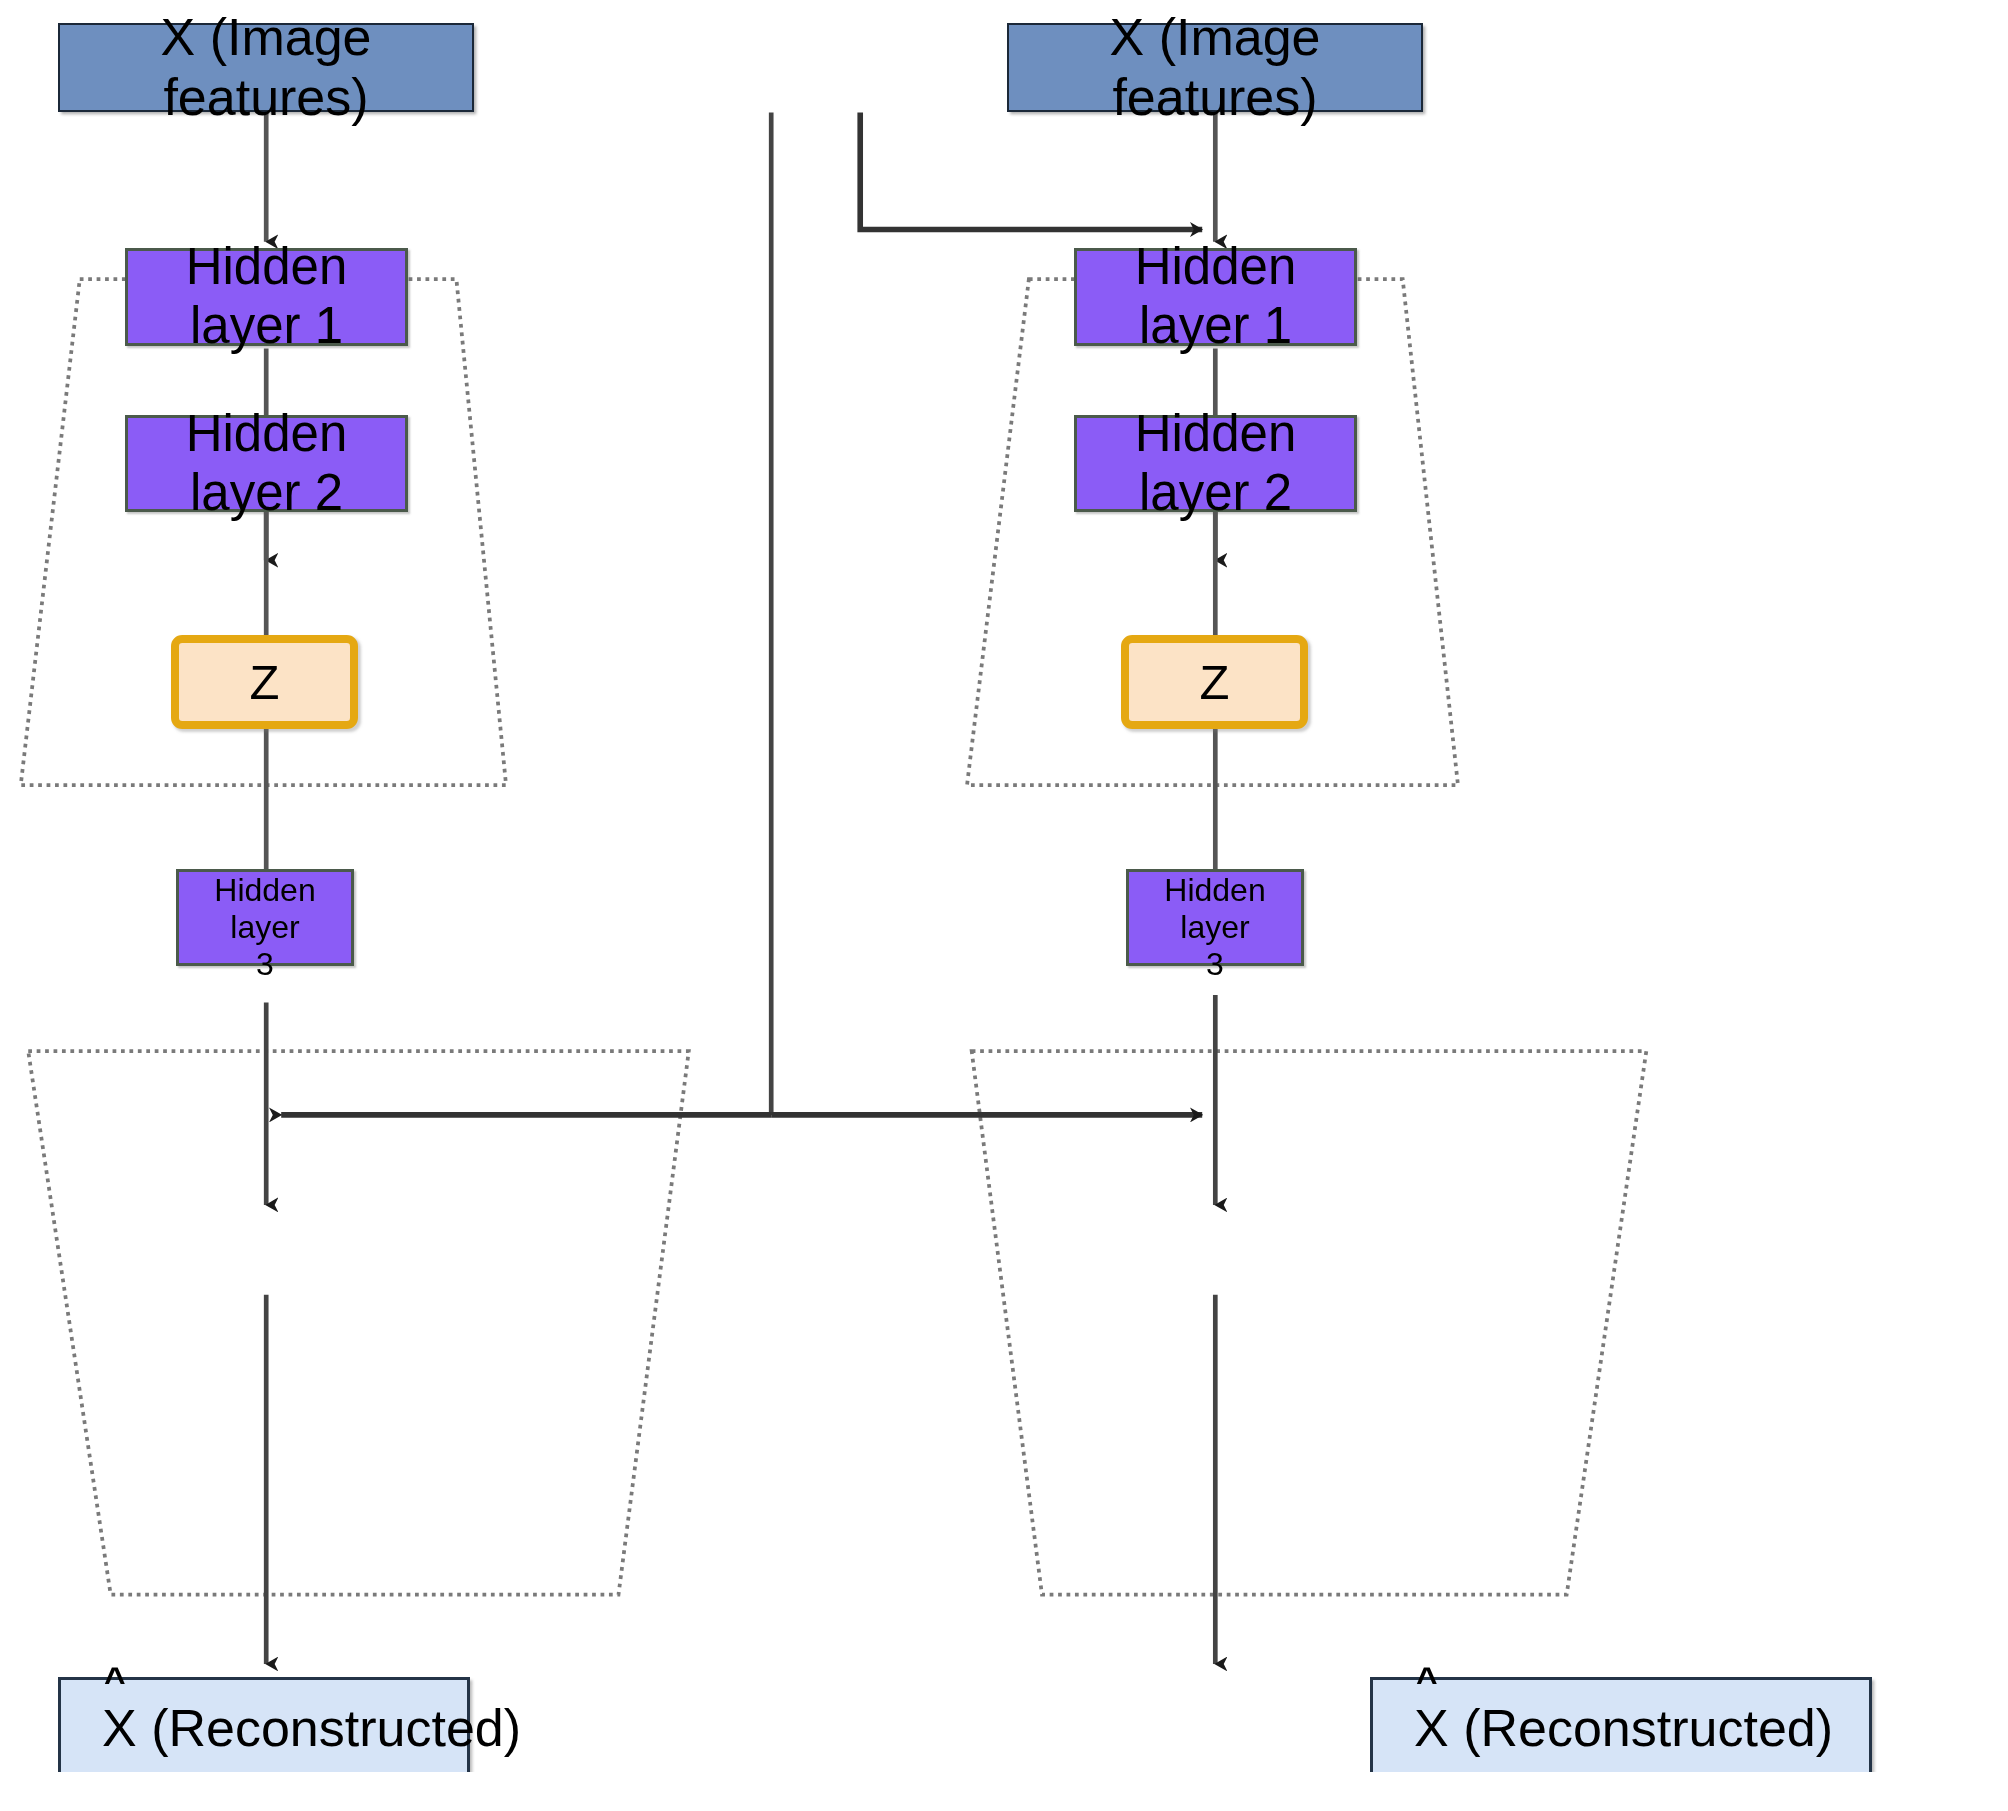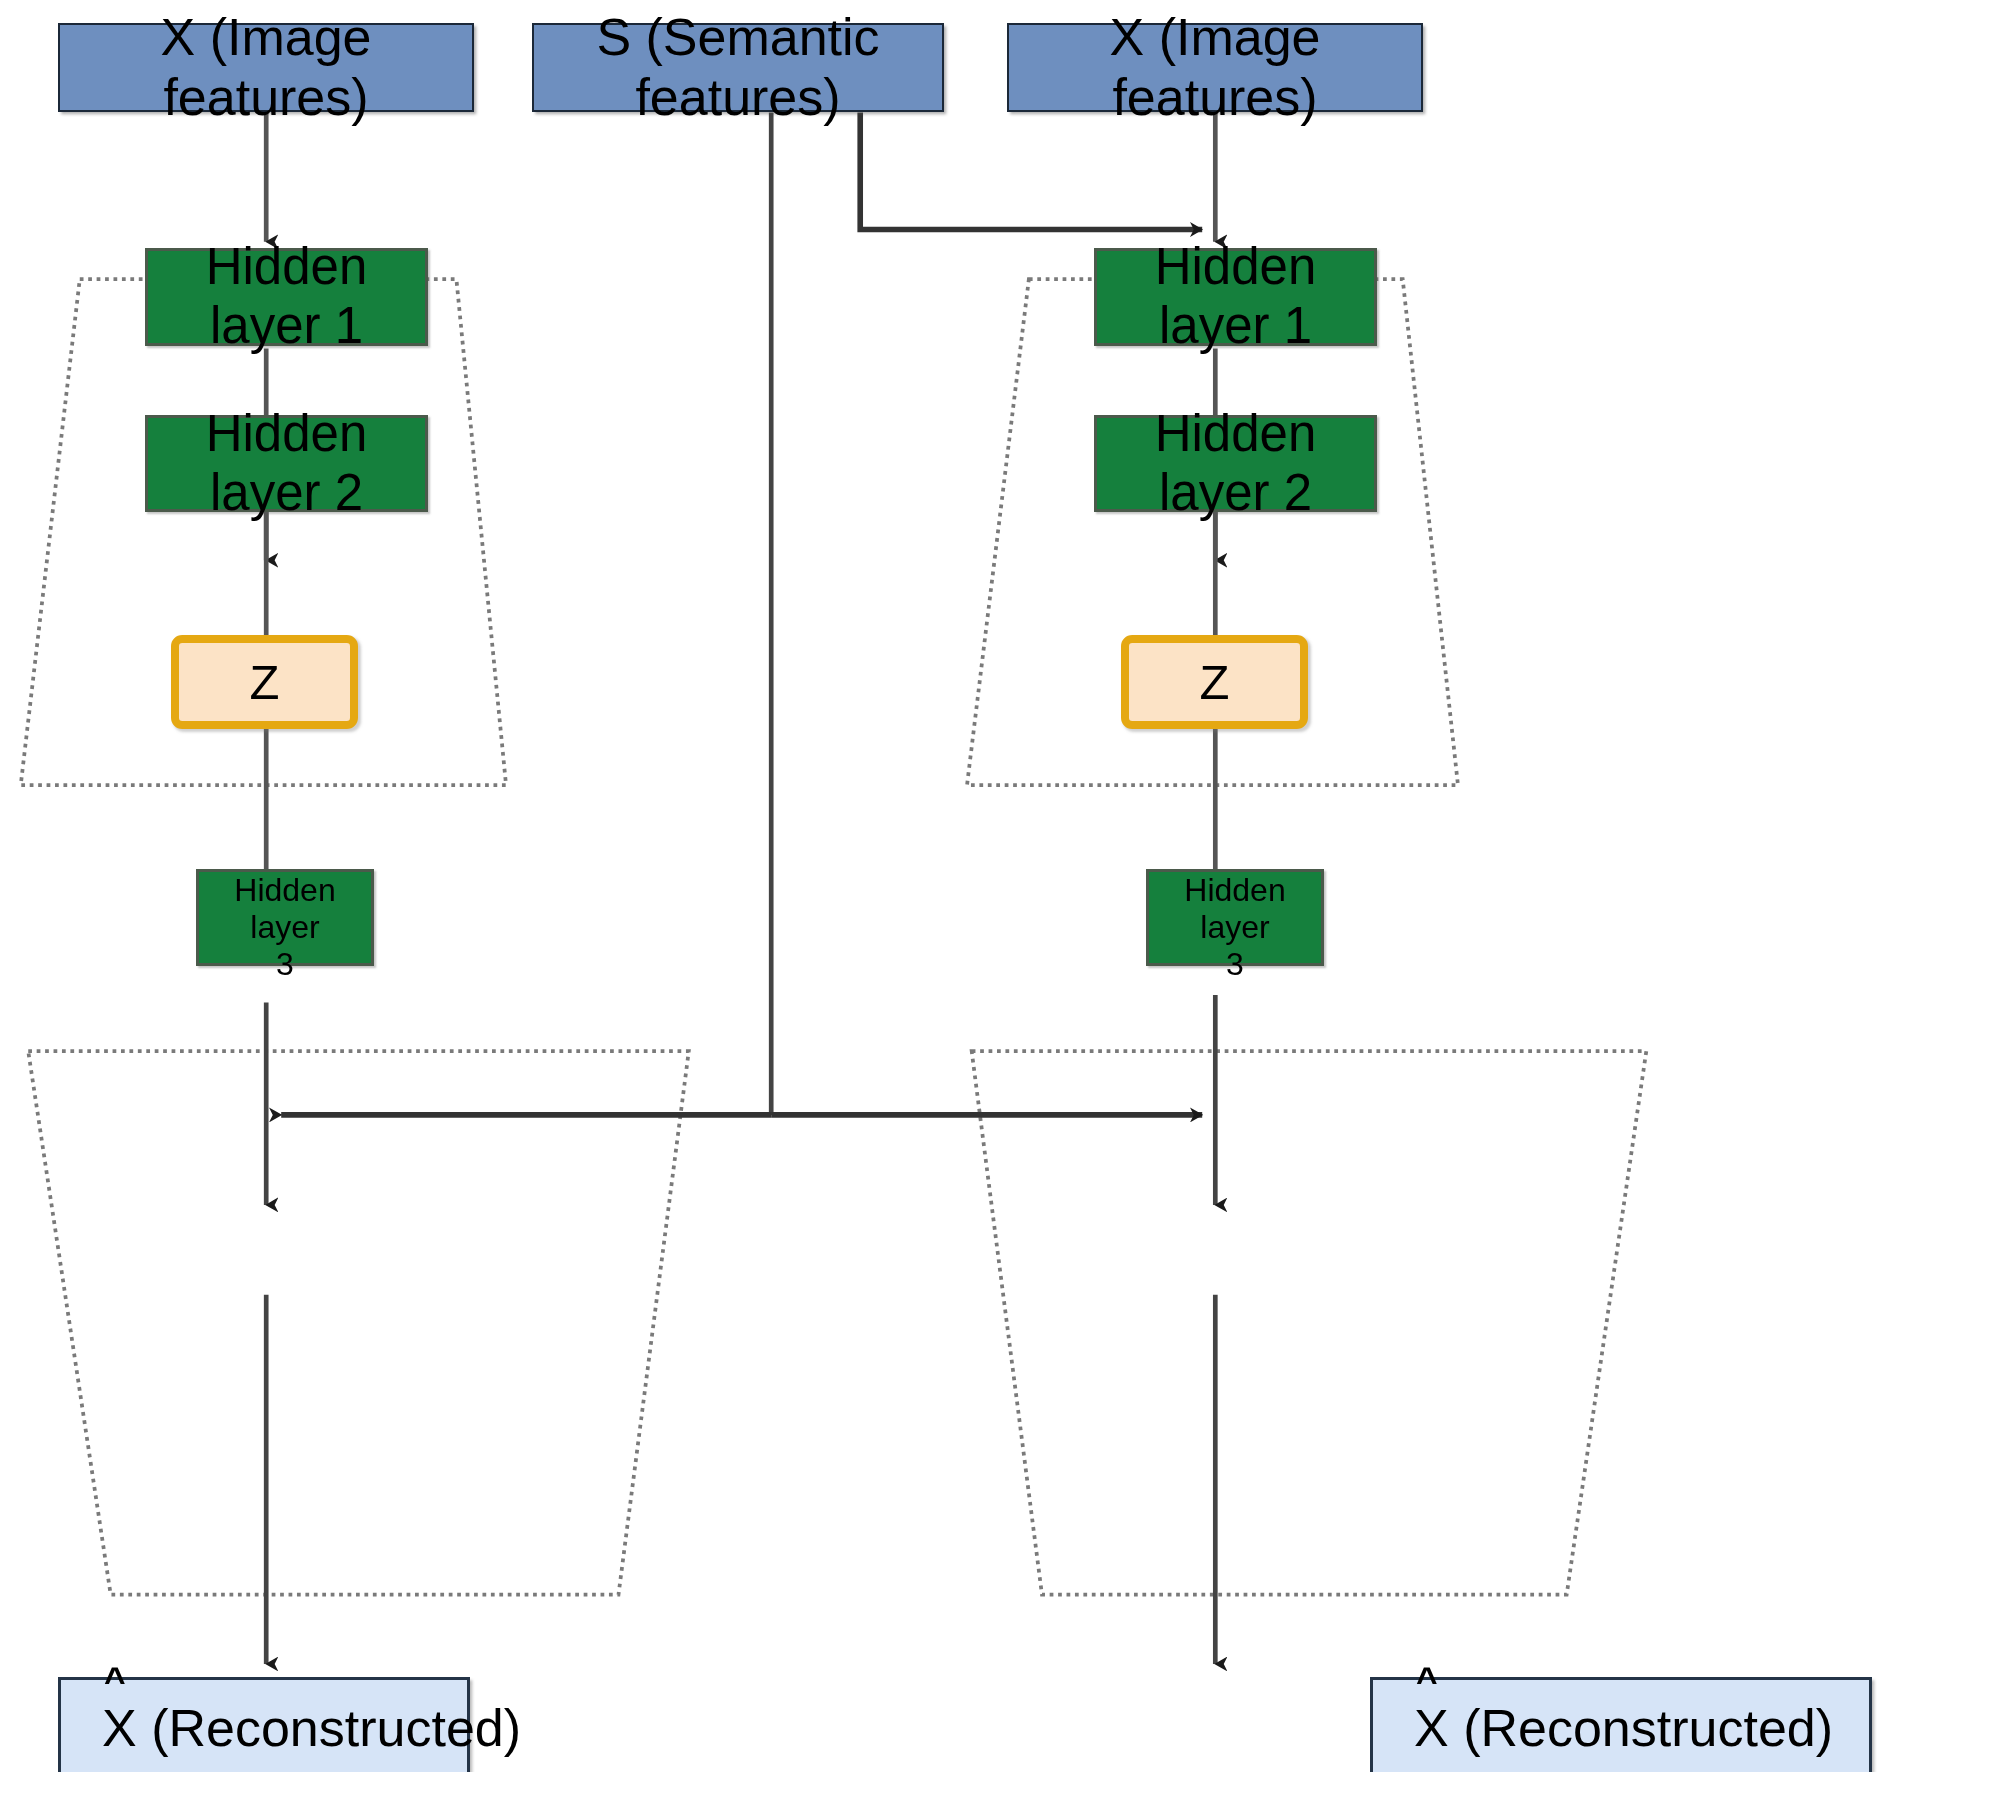--- a/index.html
+++ b/index.html
@@ -38,25 +38,24 @@
   }
   
   .box-input {
     background: #6e8fbf;
     border: 2.8px solid #1b2838;
     box-shadow: 2.8px 2.8px 2.8px rgba(80,80,80,0.45);
     font-size: 52px;
   }
   
   .box-hidden {
-    background: #15803d;
+    background: #8b5cf6;
     border: 3.7px solid #4b5a4b;
     box-shadow: 1.9px 1.9px 1.9px rgba(90,90,90,0.35);
     font-size: 51px;
-    margin-left: 20px;
   }
   .box-hidden.small {
     font-size: 32px;
     border-width: 3.7px;
     justify-content: space-between;
   }
   
   .box-latent {
     background: #fce3c6;
     border: 8.4px solid #e5a812;
@@ -164,23 +163,20 @@
 
     <g>
       <line x1="823" y1="1190" x2="1283" y2="1190" stroke="#333" stroke-width="6" marker-end="url(#arrowRight)"></line>
     </g>
   </svg>
 
   <div class="node box-input" style="left:58px; top:23.4px; width:416px; height:89px;">
     <span>X (Image features)</span>
   </div>
 
-  <div class="node box-input" style="left:532px; top:23.4px; width:412px; height:89px;">
-    <span>S (Semantic features)</span>
-  </div>
 
   <div class="node box-input" style="left:1007px; top:23.4px; width:416px; height:89px;">
     <span>X (Image features)</span>
   </div>
 
   <div class="node box-hidden" style="left:125px; top:248px; width:283px; height:98px;">
     <span>Hidden layer 1</span>
   </div>
 
   <div class="node box-hidden" style="left:125px; top:415px; width:283px; height:97px;">

